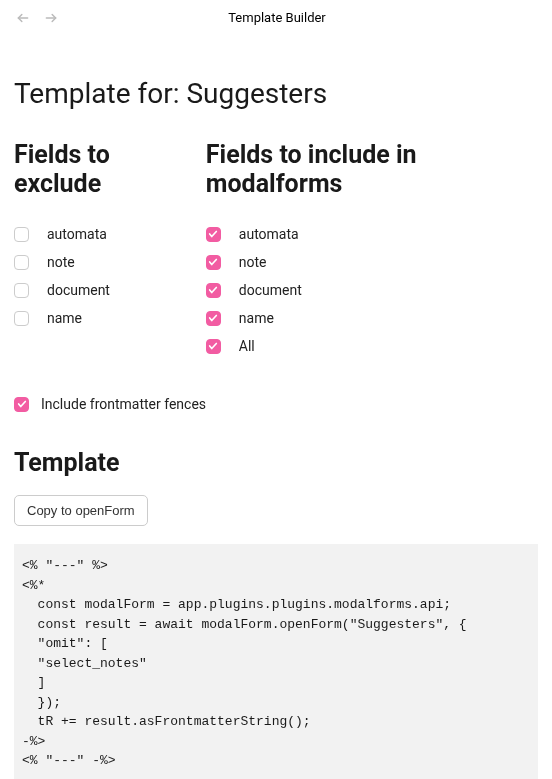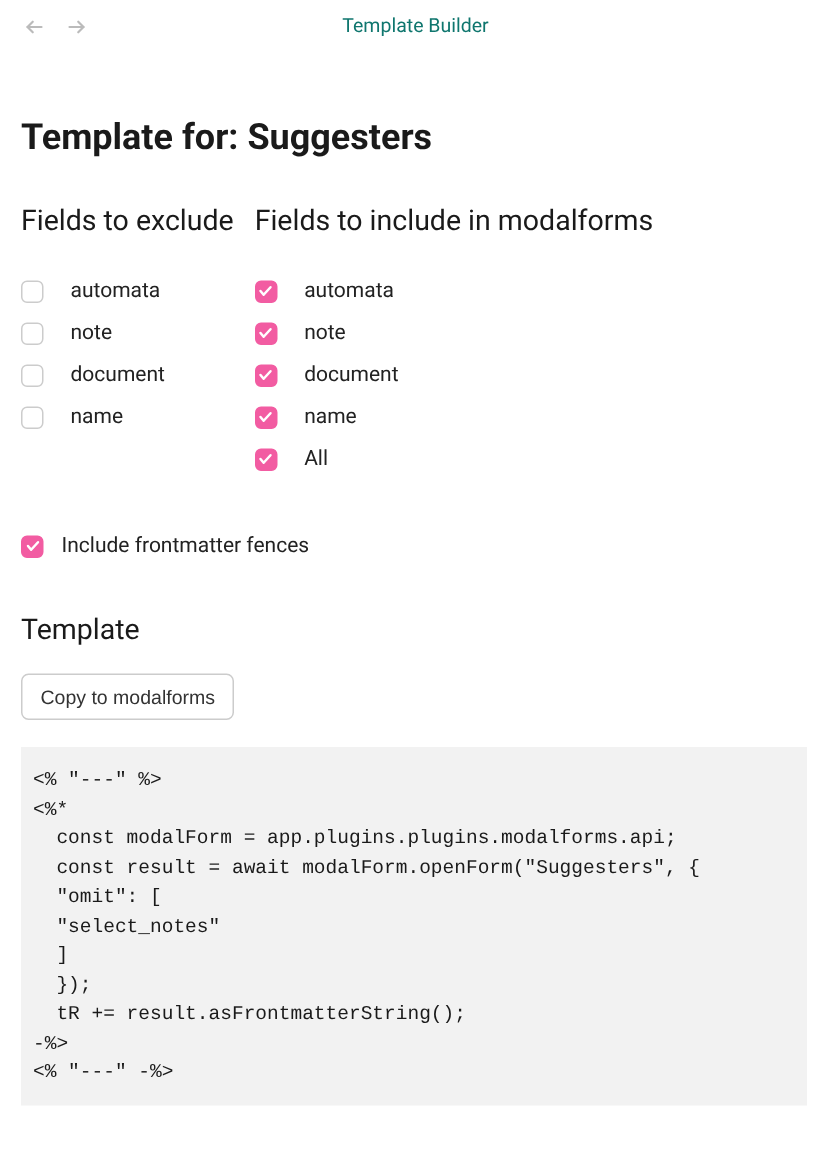--- a/index.html
+++ b/index.html
@@ -12,24 +12,24 @@
   .topbar {
     display: flex;
     align-items: center;
     justify-content: space-between;
     padding: 10px 16px 8px 16px;
     font-size: 13px;
   }
   .nav-arrows { display: flex; gap: 14px; }
   .nav-arrow { color: #bbb; cursor: pointer; }
   .nav-arrow svg { display: block; }
-  .tab-label { font-size: 13px; color: #0f766e; }
+  .tab-label { font-size: 13px; color: #000000; }
   .content { padding: 16px 14px 20px 14px; }
-  h1 { font-size: 24px; font-weight: 700; margin: 28px 0 30px 0; }
-  h2 { font-size: 19px; font-weight: 400; margin-bottom: 18px; }
+  h1 { font-size: 28px; font-weight: 400; margin: 28px 0 30px 0; }
+  h2 { font-size: 25px; font-weight: 700; margin-bottom: 18px; }
   .columns { display: flex; gap: 14px; margin-bottom: 30px; }
   .col { display: flex; flex-direction: column; }
   .col h2 { margin-bottom: 22px; }
   .checkbox-row {
     display: flex;
     align-items: center;
     gap: 18px;
     height: 28px;
   }
   .cb {
@@ -175,21 +175,21 @@
           <svg width="10" height="10" viewBox="0 0 24 24" fill="none" stroke="#fff" stroke-width="4" stroke-linecap="round" stroke-linejoin="round">
             <polyline points="4 12 9 18 20 6"></polyline>
           </svg>
         </span>
       <span class="cb-label">Include frontmatter fences</span>
     </div>
   </div>
 
   <div class="template-section">
     <h2>Template</h2>
-    <button class="btn">Copy to modalforms</button>
+    <button class="btn">Copy to openForm</button>
     <pre>&lt;% "---" %&gt;
 &lt;%*
   const modalForm = app.plugins.plugins.modalforms.api;
   const result = await modalForm.openForm("Suggesters", {
   "omit": [
   "select_notes"
   ]
   });
   tR += result.asFrontmatterString();
 -%&gt;

